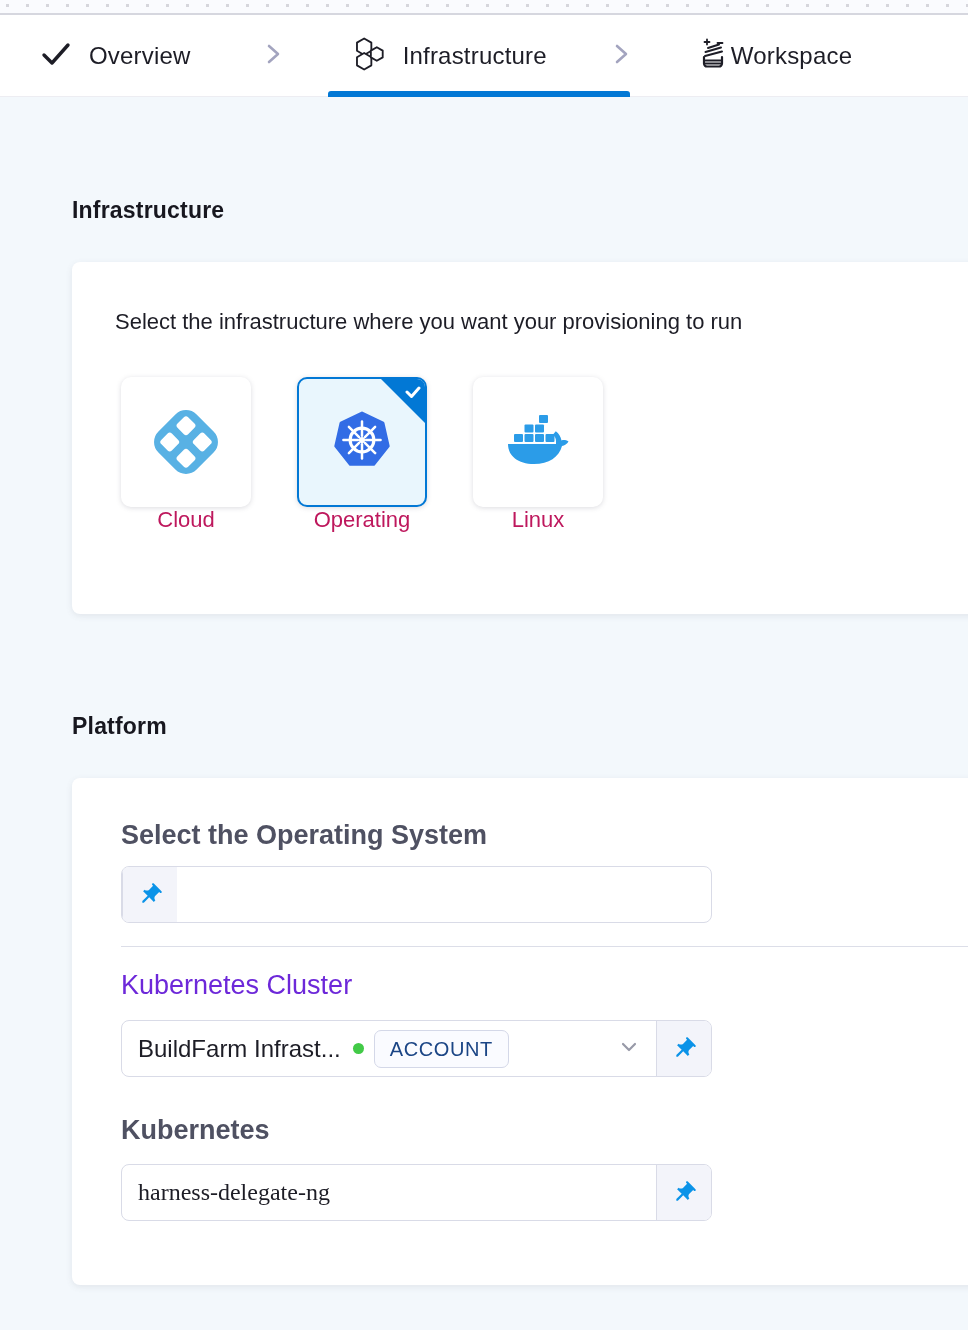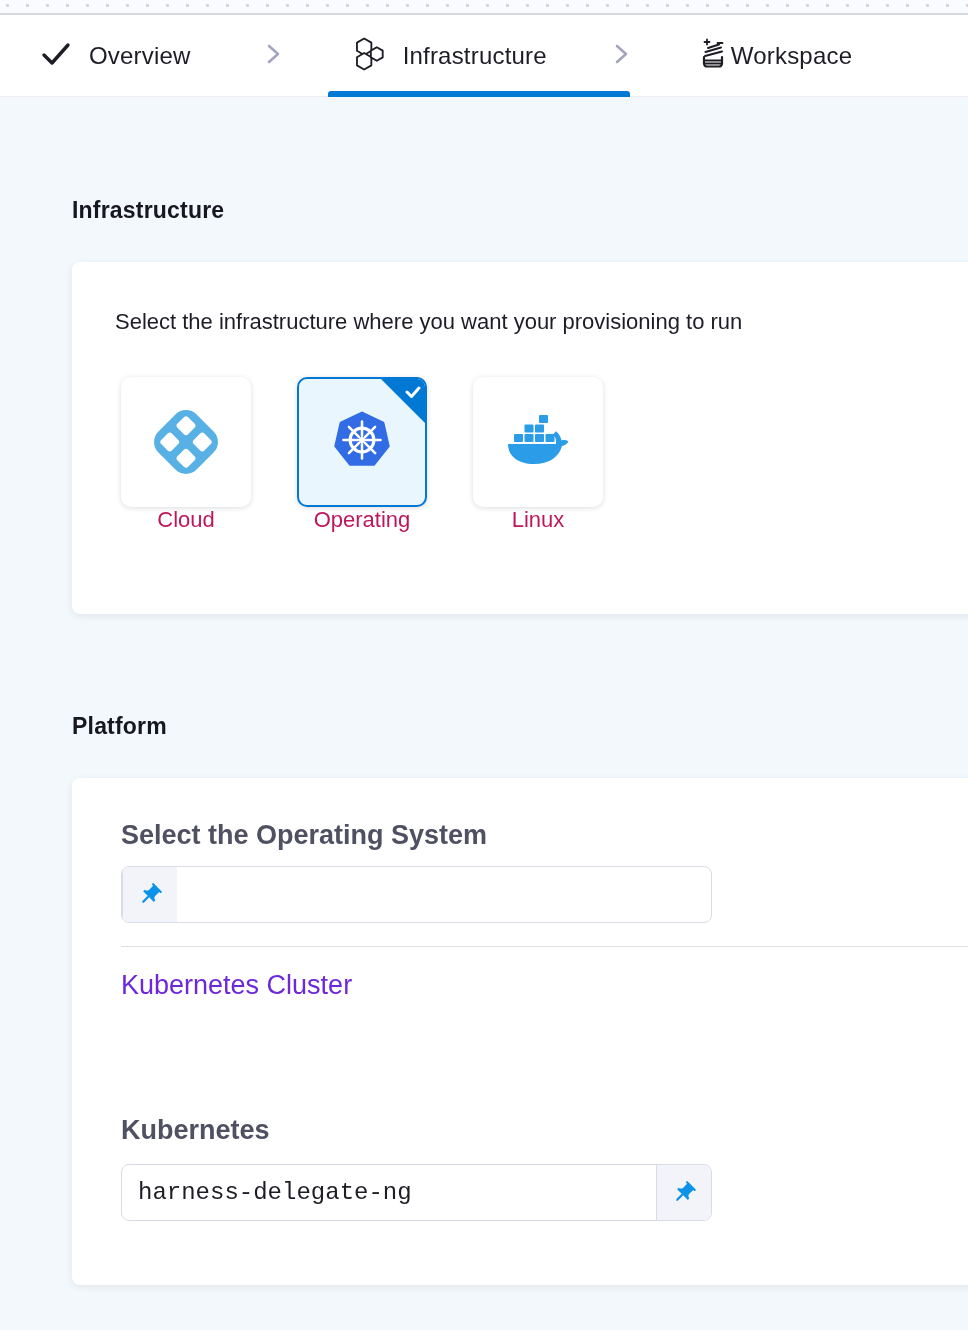--- a/index.html
+++ b/index.html
@@ -56,21 +56,21 @@
   .fieldbox{flex:1;display:flex;align-items:center;padding:0 16px;cursor:pointer;min-width:0}
   .field-value{font-size:24px;color:#1d1d26;white-space:nowrap;overflow:hidden;text-overflow:ellipsis}
   .chev-down{margin-left:auto;flex:none}
   .status-dot{width:11px;height:11px;border-radius:50%;background:#42ca47;margin-left:12px;flex:none}
   .scope-badge{margin-left:10px;height:38px;line-height:36px;padding:0 15px;border:1px solid #d4d8e8;
     border-radius:7px;background:#fafbff;color:#1b4585;font-size:20px;font-weight:500;letter-spacing:.6px;
     flex:none;box-sizing:border-box}
   .pin-btn{width:54px;flex:none;border-left:1px solid #d9dbe7;background:#f3f4fa;
     display:flex;align-items:center;justify-content:center;cursor:pointer}
   .pin-btn svg{transform:rotate(45deg)}
-  .ns-input{flex:1;border:none;outline:none;font-family:Liberation Mono, monospace;font-size:24px;
+  .ns-input{flex:1;border:none;outline:none;font-family:Liberation Serif, serif;font-size:24px;
     color:#1d1d26;padding:0 16px;background:transparent;min-width:0}
   .divider{position:absolute;left:49px;right:0;top:168px;height:1px;background:#dcdee8}
 </style>
 </head>
 <body>
 
 <div class="dots-strip"></div>
 
 <header class="tabbar">
   <div class="tab">
@@ -199,20 +199,37 @@
       <div class="pin-btn">
         <svg width="26" height="26" viewBox="0 0 24 24">
             <path fill="#0b93e8" d="M16 9V4h1c.55 0 1-.45 1-1s-.45-1-1-1H7c-.55 0-1 .45-1 1s.45 1 1 1h1v5c0 1.66-1.34 3-3 3v2h5.97v7l1 1 1-1v-7H19v-2c-1.66 0-3-1.34-3-3z"></path>
           </svg>
       </div>
     </div>
 
     <div class="divider"></div>
 
     <div class="field-label light" id="cluster-label">Kubernetes Cluster</div>
+    <div class="input-group" id="cluster-group">
+      <div class="fieldbox">
+        <span class="field-value">BuildFarm Infrast...</span>
+        <span class="status-dot"></span>
+        <span class="scope-badge">ACCOUNT</span>
+        <span class="chev-down">
+          <svg width="22" height="22" viewBox="0 0 22 22" fill="none">
+              <polyline points="5 8 11 14 17 8" stroke="#989aa8" stroke-width="2.2" stroke-linecap="round" stroke-linejoin="round"></polyline>
+            </svg>
+        </span>
+      </div>
+      <div class="pin-btn">
+        <svg width="26" height="26" viewBox="0 0 24 24">
+            <path fill="#0b93e8" d="M16 9V4h1c.55 0 1-.45 1-1s-.45-1-1-1H7c-.55 0-1 .45-1 1s.45 1 1 1h1v5c0 1.66-1.34 3-3 3v2h5.97v7l1 1 1-1v-7H19v-2c-1.66 0-3-1.34-3-3z"></path>
+          </svg>
+      </div>
+    </div>
 
     <div class="field-label" id="ns-label">Kubernetes</div>
     <div class="input-group" id="ns-group">
       <input class="ns-input" type="text" value="harness-delegate-ng" style="">
       <div class="pin-btn">
         <svg width="26" height="26" viewBox="0 0 24 24">
             <path fill="#0b93e8" d="M16 9V4h1c.55 0 1-.45 1-1s-.45-1-1-1H7c-.55 0-1 .45-1 1s.45 1 1 1h1v5c0 1.66-1.34 3-3 3v2h5.97v7l1 1 1-1v-7H19v-2c-1.66 0-3-1.34-3-3z"></path>
           </svg>
       </div>
     </div>

